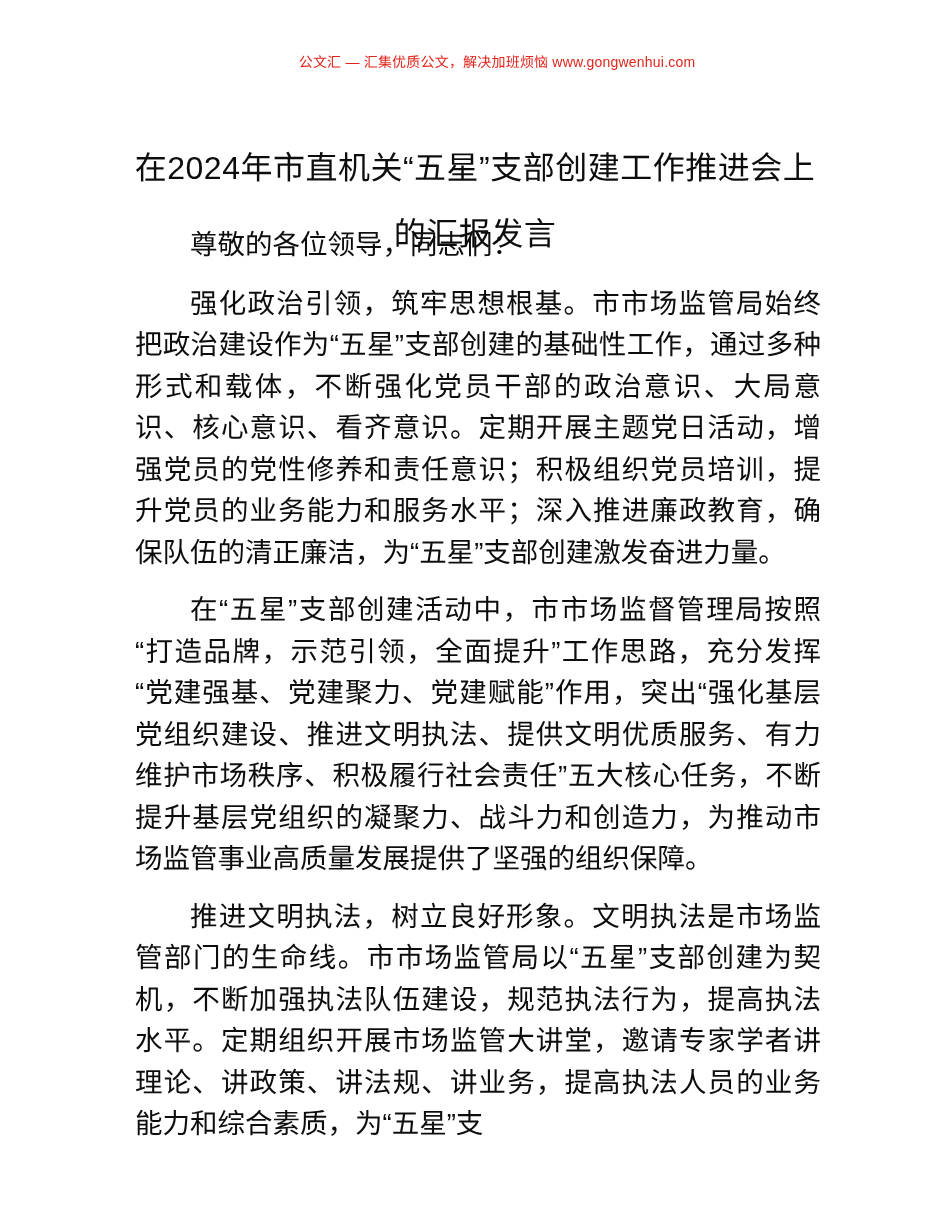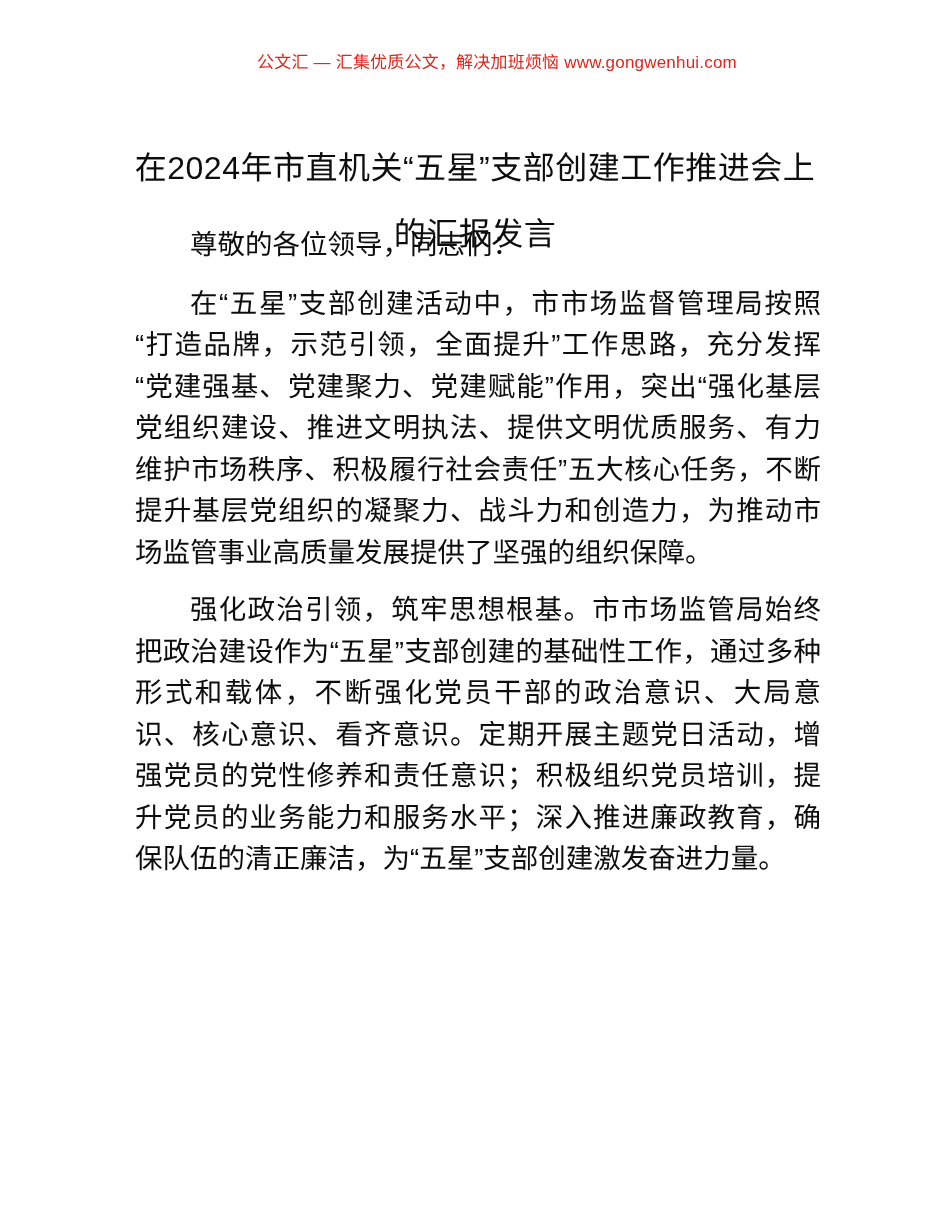--- a/index.html
+++ b/index.html
@@ -26,21 +26,21 @@
     top: 54px;
     left: 0;
     width: 950px;
     text-align: center;
     line-height: 1;
     white-space: nowrap;
   }
 
   .promo-header .promo-text {
     color: #e1251b;
-    font-size: 17px;
+    font-size: 14px;
     letter-spacing: 0.2px;
     font-family: "Liberation Sans", "DejaVu Sans", sans-serif;
     margin-left: 44px;
   }
 
   
   .doc-title {
     position: absolute;
     top: 114px;
     left: 120px;
@@ -91,20 +91,21 @@
   <div class="promo-header">
     <span class="promo-text">公文汇 — 汇集优质公文，解决加班烦恼 www.gongwenhui.com</span>
   </div>
 
   <h1 class="doc-title">在2024年市直机关“五星”支部创建工作推进会上的汇报发言</h1>
 
   <div class="doc-body">
 
     <p class="salutation">尊敬的各位领导，同志们：</p>
 
+    <p>强化政治引领，筑牢思想根基。市市场监管局始终把政治建设作为“五星”支部创建的基础性工作，通过多种形式和载体，不断强化党员干部的政治意识、大局意识、核心意识、看齐意识。定期开展主题党日活动，增强党员的党性修养和责任意识；积极组织党员培训，提升党员的业务能力和服务水平；深入推进廉政教育，确保队伍的清正廉洁，为“五星”支部创建激发奋进力量。</p>
+
     <p>在“五星”支部创建活动中，市市场监督管理局按照“打造品牌，示范引领，全面提升”工作思路，充分发挥“党建强基、党建聚力、党建赋能”作用，突出“强化基层党组织建设、推进文明执法、提供文明优质服务、有力维护市场秩序、积极履行社会责任”五大核心任务，不断提升基层党组织的凝聚力、战斗力和创造力，为推动市场监管事业高质量发展提供了坚强的组织保障。</p>
 
-    <p>强化政治引领，筑牢思想根基。市市场监管局始终把政治建设作为“五星”支部创建的基础性工作，通过多种形式和载体，不断强化党员干部的政治意识、大局意识、核心意识、看齐意识。定期开展主题党日活动，增强党员的党性修养和责任意识；积极组织党员培训，提升党员的业务能力和服务水平；深入推进廉政教育，确保队伍的清正廉洁，为“五星”支部创建激发奋进力量。</p>
-
+    <p>推进文明执法，树立良好形象。文明执法是市场监管部门的生命线。市市场监管局以“五星”支部创建为契机，不断加强执法队伍建设，规范执法行为，提高执法水平。定期组织开展市场监管大讲堂，邀请专家学者讲理论、讲政策、讲法规、讲业务，提高执法人员的业务能力和综合素质，为“五星”支</p>
 
   </div>
 
 </div>
 
 </body></html>

